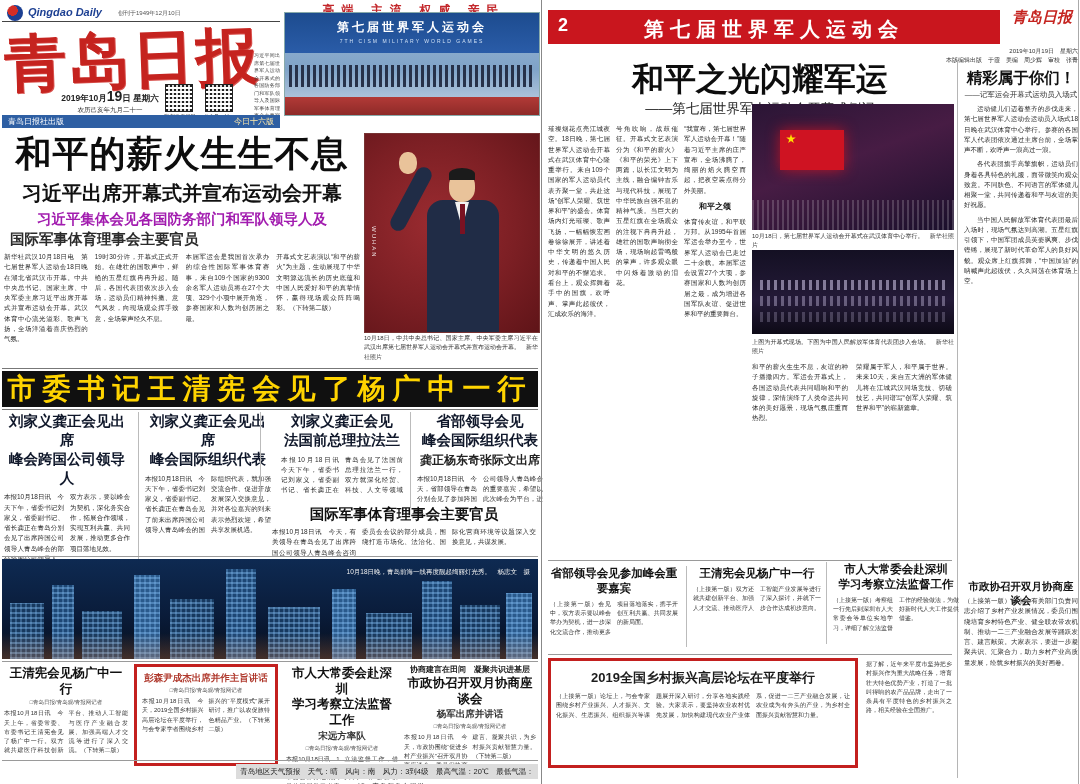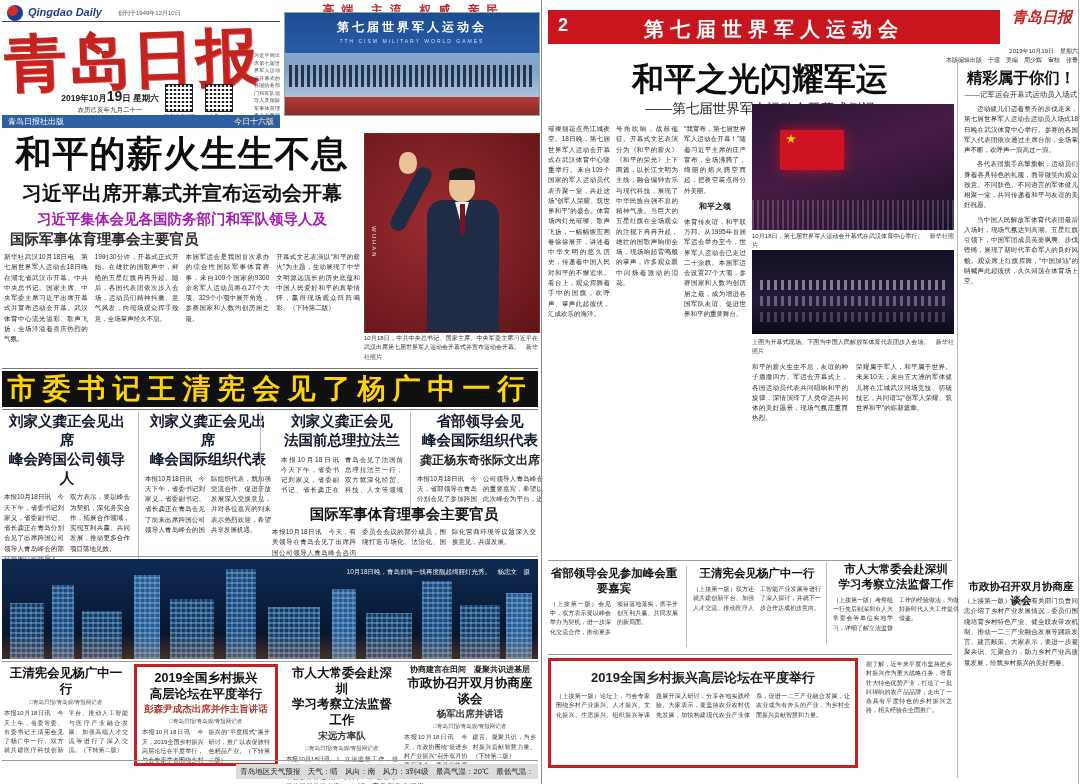--- a/index.html
+++ b/index.html
@@ -251,21 +251,20 @@
       <div class="night-cap">10月18日晚，青岛前海一线再度靓起绚丽灯光秀。　杨志文　摄</div>
     </div>
 
     <div class="b-blk abs" style="left:4px;top:666px;width:124px;">
       <div class="h">王清宪会见杨广中一行</div>
       <div class="by">□青岛日报/青岛观/青报网记者</div>
       <div class="bd tiny2" style="height:68px;">本报10月18日讯　今天上午，省委常委、市委书记王清宪会见了杨广中一行。双方就共建医疗科技创新平台、推动人工智能与医疗产业融合发展、加强高端人才交流等进行了深入交流。（下转第二版）</div>
     </div>
 
     <div class="b-blk redbox abs" style="left:134px;top:664px;width:144px;height:102px;">
-      <div class="h"><span>2019全国乡村振兴</span><br><span>高层论坛在平度举行</span></div>
       <div class="subred">彭森尹成杰出席并作主旨讲话</div>
       <div class="by">□青岛日报/青岛观/青报网记者</div>
       <div class="bd tiny2" style="height:42px;">本报10月18日讯　今天，2019全国乡村振兴高层论坛在平度举行，与会专家学者围绕乡村振兴的“平度模式”展开研讨，推广以农促旅特色精品产业。（下转第二版）</div>
     </div>
 
     <div class="b-blk abs" style="left:286px;top:666px;width:112px;">
       <div class="h"><span>市人大常委会赴深圳</span><br><span>学习考察立法监督工作</span></div>
       <div class="sub">宋远方率队</div>
       <div class="by">□青岛日报/青岛观/青报网记者</div>
       <div class="bd tiny2" style="height:42px;">本报10月18日讯　17日至18日，市人大常委会部分组成人员赴深圳学习考察立法监督工作，借鉴先进经验，推动人大工作创新发展。（下转第二版）</div>

